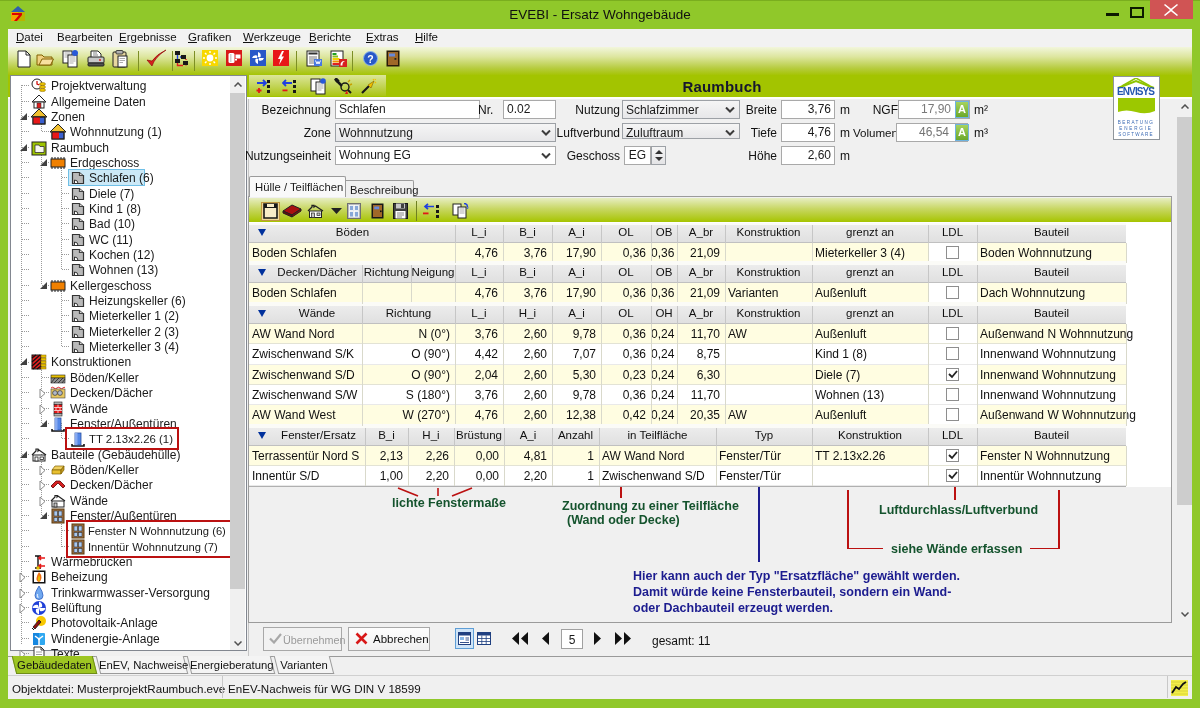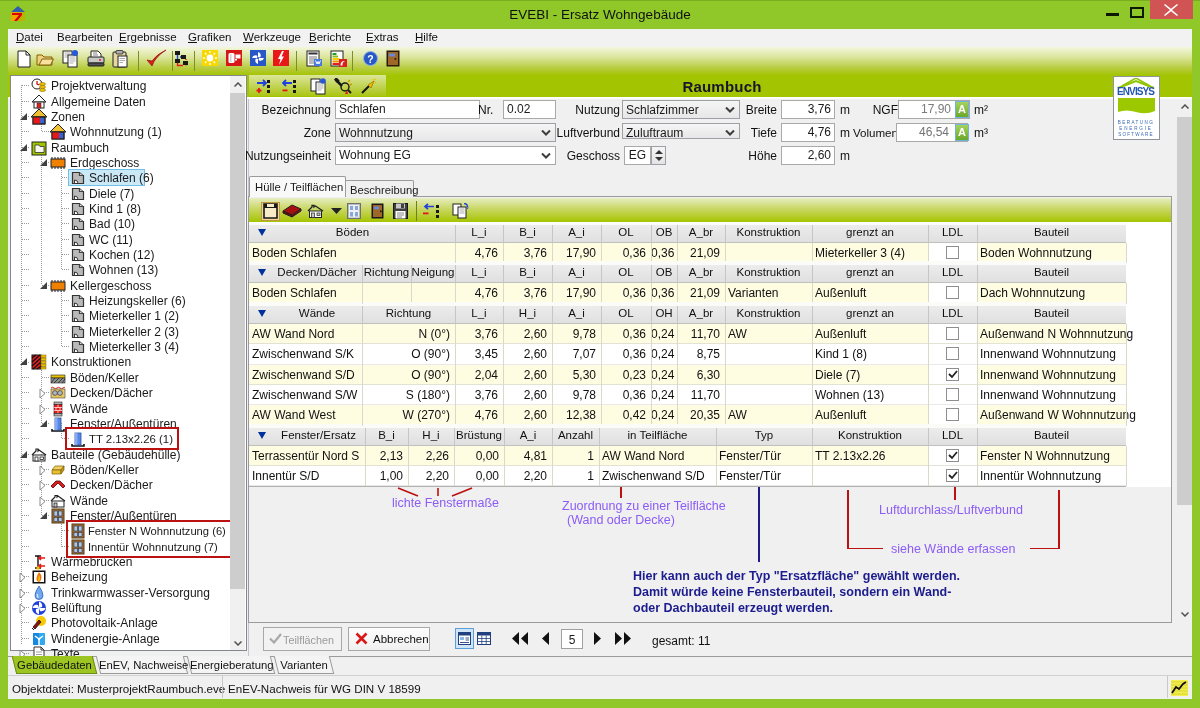--- a/index.html
+++ b/index.html
@@ -37,21 +37,21 @@
 #tabpage{left:248px;top:196px;width:924px;height:427px;background:#f0f0f0;border:1px solid #9b9b9b;box-sizing:border-box}
 #gridtb{left:249px;top:198px;width:922px;height:24px;background:linear-gradient(180deg,#e7eec2 0%,#c8d763 45%,#a6c400 100%)}
 .hdr{background:linear-gradient(180deg,#ececec,#e0e0e0);border-top:2px solid #fbfbf7;border-bottom:1px solid #c0c0c0;box-sizing:border-box}
 .hcell{position:absolute;top:4px;font-size:11.5px;color:#101010;text-align:center}
 .drow{background:#fffde1}
 .dcell{position:absolute;top:3px;font-size:12px;color:#101010;white-space:nowrap}
 .num{text-align:right}
 .tri{position:absolute;width:0;height:0;border-left:4.5px solid transparent;border-right:4.5px solid transparent;border-top:7px solid #00309c;top:6px}
 .cb{position:absolute;width:13px;height:13px;background:#fff;border:1px solid #8e8e8e;box-sizing:border-box;top:3px}
 
-.red{color:#8b5cf6;font-weight:normal;font-size:12.5px;white-space:nowrap}
+.red{color:#14532d;font-weight:bold;font-size:12.5px;white-space:nowrap}
 .blue{color:#1c1c8f;font-weight:bold;font-size:12.5px;white-space:nowrap}
 
 .btn{background:linear-gradient(180deg,#fdfdfd,#f0f0f0);border:1px solid #a8a8a8;box-sizing:border-box;font-size:12px;text-align:center}
 #tabsbottom{left:8px;top:656px;width:1184px;height:19px;background:#f0f0f0;border-top:1px solid #9a9a9a}
 #statusbar{left:8px;top:675px;width:1184px;height:24px;background:#f0f0f0;border-top:1px solid #d0d0d0}
 #greenbottom{left:0;top:699px;width:1200px;height:9px;background:#90c82a}
 .sb-tab{position:absolute;top:0;height:18px;font-size:12px;color:#111;background:#f4f4f4;border:1px solid #9a9a9a;border-top:none;box-sizing:border-box;transform:skewX(14deg)}
 .sb-lbl{position:absolute;transform:skewX(-14deg);width:100%;text-align:center;top:2.5px;white-space:nowrap;font-size:11.3px}
 </style></head>
 <body>
@@ -940,21 +940,21 @@
 <div class="ab" style="left:725px;top:324px;width:1px;height:20px;background:#d9d9cb"></div>
 <div class="ab" style="left:812px;top:324px;width:1px;height:20px;background:#d9d9cb"></div>
 <div class="ab" style="left:928px;top:324px;width:1px;height:20px;background:#d9d9cb"></div>
 <div class="ab" style="left:977px;top:324px;width:1px;height:20px;background:#d9d9cb"></div>
 <div class="ab" style="left:1126px;top:324px;width:1px;height:20px;background:#d9d9cb"></div>
 <div class="ab cb" style="left:946px;top:327px"></div>
 <div class="ab" style="left:249px;top:344px;width:877px;height:21px;background:#fff;border-bottom:1px solid #e9e9e9;box-sizing:border-box"></div>
 <div class="ab" style="left:928px;top:344px;width:49px;height:20px;background:#fff"></div>
 <div class="ab dcell" style="left:252px;top:347px">Zwischenwand S/K</div>
 <div class="ab dcell num" style="left:362px;top:347px;width:88px">O (90°)</div>
-<div class="ab dcell num" style="left:455px;top:347px;width:43px">3,45</div>
+<div class="ab dcell num" style="left:455px;top:347px;width:43px">4,42</div>
 <div class="ab dcell num" style="left:503px;top:347px;width:44px">2,60</div>
 <div class="ab dcell num" style="left:552px;top:347px;width:44px">7,07</div>
 <div class="ab dcell num" style="left:601px;top:347px;width:45px">0,36</div>
 <div class="ab dcell num" style="left:651px;top:347px;width:21px">0,24</div>
 <div class="ab dcell num" style="left:677px;top:347px;width:43px">8,75</div>
 <div class="ab dcell" style="left:815px;top:347px">Kind 1 (8)</div>
 <div class="ab dcell" style="left:980px;top:347px">Innenwand Wohnnutzung</div>
 <div class="ab" style="left:455px;top:344px;width:1px;height:21px;background:#d9d9cb"></div>
 <div class="ab" style="left:503px;top:344px;width:1px;height:21px;background:#d9d9cb"></div>
 <div class="ab" style="left:552px;top:344px;width:1px;height:21px;background:#d9d9cb"></div>
@@ -1155,21 +1155,21 @@
 <div class="ab blue" style="left:633px;top:569px">Hier kann auch der Typ "Ersatzfläche" gewählt werden.</div>
 <div class="ab blue" style="left:633px;top:585px">Damit würde keine Fensterbauteil, sondern ein Wand-</div>
 <div class="ab blue" style="left:633px;top:601px">oder Dachbauteil erzeugt werden.</div>
 </div>
 
 <div id="bottomctl">
 <div class="ab btn" style="left:263px;top:627px;width:79px;height:24px;background:#f2f2f2"></div>
       <svg class="ab" style="left:269px;top:633px" width="13" height="11" viewBox="0 0 13 11">
         <path d="M1 5.5 L5 9.5 L12 1" stroke="#a8a8a8" stroke-width="2.2" fill="none"></path>
       </svg>
-      <div class="ab" style="left:283px;top:634px;font-size:10.8px;color:#9a9a9a">Teilflächen</div>
+      <div class="ab" style="left:283px;top:634px;font-size:10.8px;color:#9a9a9a">Übernehmen</div>
 <div class="ab btn" style="left:348px;top:627px;width:82px;height:24px"></div>
       <svg class="ab" style="left:355px;top:632px" width="13" height="13" viewBox="0 0 13 13">
         <path d="M1.5 1.5 L11.5 11.5 M11.5 1.5 L1.5 11.5" stroke="#d81818" stroke-width="2.6"></path>
       </svg>
       <div class="ab" style="left:373px;top:633px;font-size:11.5px;color:#111">Abbrechen</div>
 <div class="ab" style="left:455px;top:628px;width:19px;height:21px;background:#cfe4f7;border:1px solid #5e9ed6;box-sizing:border-box"></div>
 <svg class="ab" style="left:458px;top:632px" width="13" height="13" viewBox="0 0 13 13">
         <rect x="0.5" y="0.5" width="12" height="12" fill="#fff" stroke="#204080"></rect>
         <rect x="0.5" y="0.5" width="12" height="3" fill="#204080"></rect>
         <rect x="2" y="5" width="4" height="3" fill="#88b8e8"></rect>

